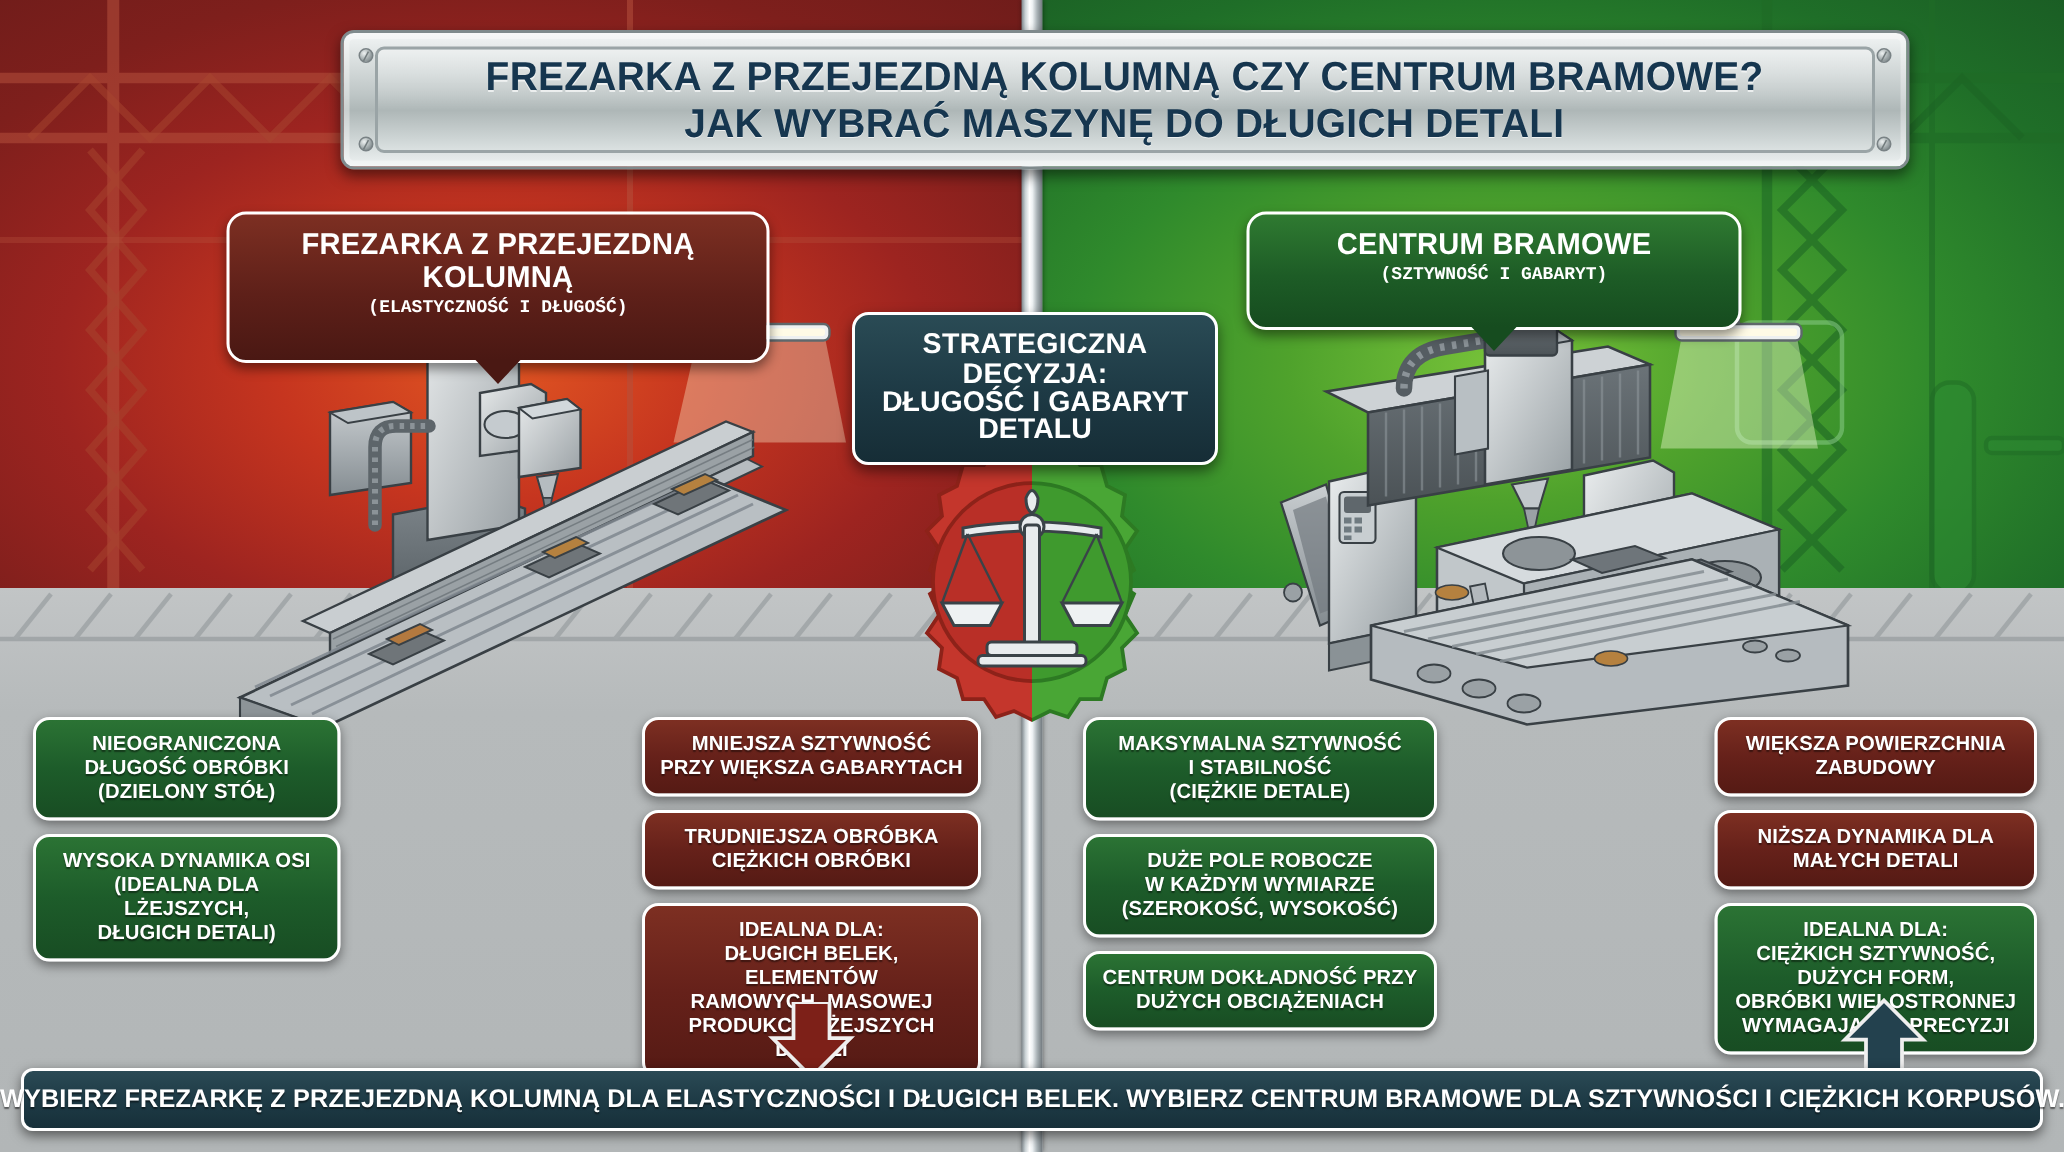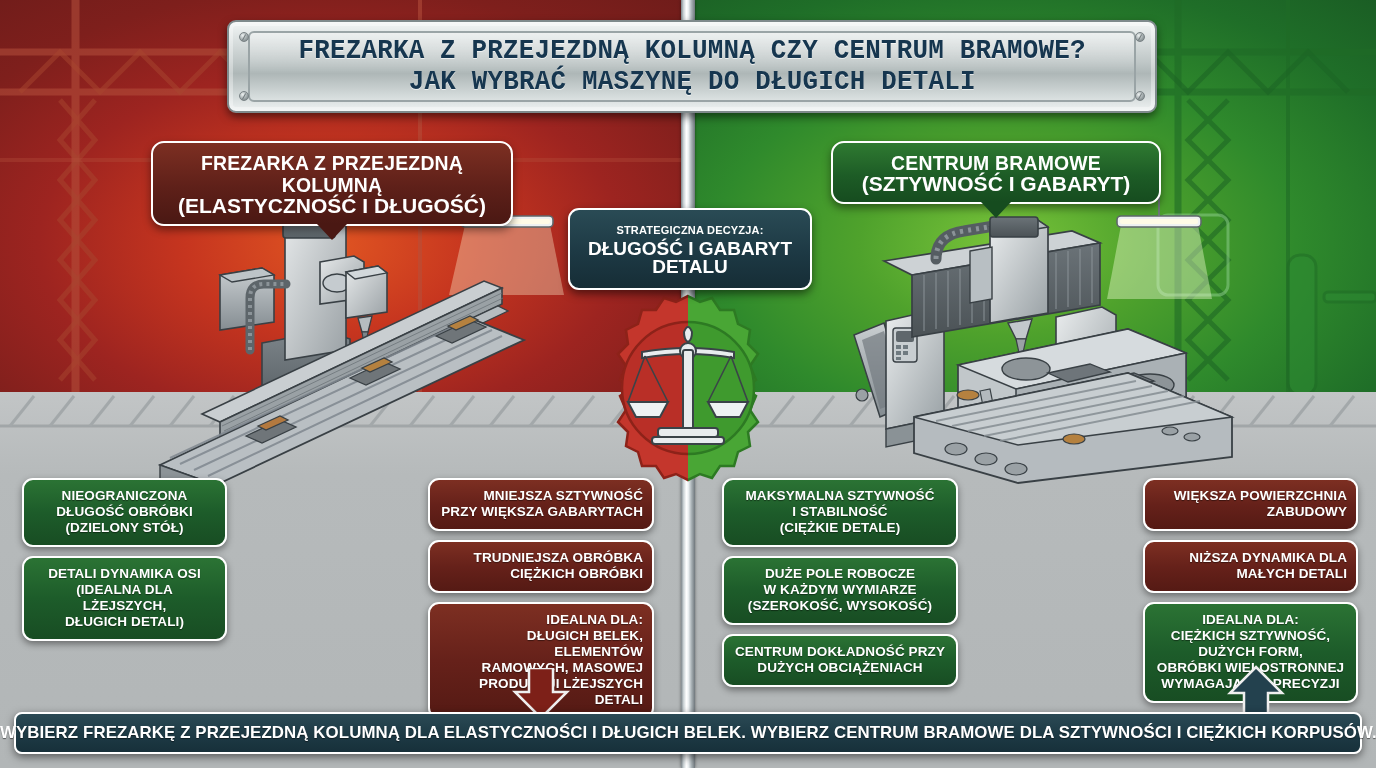--- a/index.html
+++ b/index.html
@@ -25,26 +25,26 @@
 
   
   .divider {
     position:absolute; left:681px; top:0; width:14px; height:768px;
     background:linear-gradient(90deg,#7d858a 0%, #c9d1d4 18%, #ffffff 38%, #eef2f4 52%, #aab3b7 74%, #6f777c 100%);
     box-shadow:0 0 3px rgba(0,0,0,.45);
   }
 
   
   .title-plate{
-    position:absolute; left:227px; top:20px; width:930px; height:93px;
+    position:absolute; left:227px; top:20px; width:1046px; height:93px;
     border-radius:9px;
     background:linear-gradient(180deg,#f2f5f5 0%, #dfe4e4 16%, #bec6c6 46%, #aeb7b7 58%, #d2d9d9 82%, #eef2f2 100%);
     border:2px solid #7f8a8c;
     box-shadow:0 4px 9px rgba(0,0,0,.5), inset 0 0 0 4px rgba(255,255,255,.35);
-    display:flex; align-items:center; justify-content:center;font-family:Liberation Mono, monospace;
+    display:flex; align-items:center; justify-content:center;
   }
   .title-inner{
     width:96%; height:80%;
     border:2px solid #9aa4a6; border-radius:6px;
     display:flex; flex-direction:column; align-items:center; justify-content:center;
     background:linear-gradient(180deg,rgba(255,255,255,.35),rgba(255,255,255,0) 60%);
   }
   .title-line{
     color:#16364f; font-weight:bold; letter-spacing:.2px;
     font-size:27px; line-height:31px; text-align:center;
@@ -54,63 +54,63 @@
   .screw{ position:absolute; width:10px; height:10px; border-radius:50%;
     background:radial-gradient(circle at 35% 32%, #eef2f2, #9aa3a5 60%, #6e7779);
     border:1px solid #798285; }
   .screw::after{ content:""; position:absolute; left:50%; top:1px; width:1px; height:7px;
     background:#737c7e; transform:translateX(-50%) rotate(28deg);}
   .sc-tl{left:10px;top:10px;} .sc-tr{right:10px;top:10px;}
   .sc-bl{left:10px;bottom:10px;} .sc-br{right:10px;bottom:10px;}
 
   
   .sec-header{
-    position:absolute; border-radius:13px; padding:9px 22px 9px;
+    position:absolute; border-radius:13px; padding:9px 22px 25px;
     text-align:center; color:#fff; font-weight:bold;
     border:2px solid #ffffff; box-shadow:0 4px 8px rgba(0,0,0,.45);
   }
   .sec-header .l1{ font-size:20px; line-height:22px; letter-spacing:.2px; transform:scaleX(.97); }
-  .sec-header .l2{ font-size:21px; line-height:19px; }
+  .sec-header .l2{ font-size:12px; line-height:19px;font-family:Liberation Mono, monospace; }
   .sec-header::after{
     content:""; position:absolute; left:50%; bottom:-16px; transform:translateX(-50%);
     width:0;height:0; border-left:15px solid transparent; border-right:15px solid transparent;
   }
   .sec-left{ left:151px; top:141px; width:362px;
     background:linear-gradient(180deg,#7d2f22 0%, #5e2019 55%, #4a1813 100%); }
   .sec-left::after{ border-top:16px solid #4a1813; }
   .sec-right{ left:831px; top:141px; width:330px;
     background:linear-gradient(180deg,#2f7a31 0%, #1d5c26 55%, #164c1f 100%); }
   .sec-right::after{ border-top:16px solid #164c1f; }
 
   
   .strategic{
     position:absolute; left:568px; top:208px; width:244px;
     border-radius:11px; padding:10px 12px 12px;
     background:linear-gradient(180deg,#2a4b55 0%,#1d3944 55%,#162d36 100%);
     border:2px solid #ffffff; box-shadow:0 4px 9px rgba(0,0,0,.5);
     text-align:center; color:#fff; font-weight:bold; z-index:6;
   }
-  .strategic .l1{ font-size:11px; line-height:20px; letter-spacing:.2px; }
+  .strategic .l1{ font-size:19px; line-height:20px; letter-spacing:.2px; }
   .strategic .l2{ font-size:19px; line-height:18px; }
 
   
   .gear-wrap{ position:absolute; left:592px; top:292px; width:192px; height:196px; z-index:4; }
 
   
   .col{ position:absolute; display:flex; flex-direction:column; gap:9px; }
   .fbox{
     border-radius:11px; border:2px solid #ffffff;
     box-shadow:0 3px 7px rgba(0,0,0,.42);
     color:#fff; font-weight:bold; text-align:center;
     padding:8px 9px 9px; font-size:13.5px; line-height:16px;
     letter-spacing:.1px;
     text-shadow:0 1px 1px rgba(0,0,0,.45);
   }
   .fbox.green{ background:linear-gradient(180deg,#2b7334 0%,#1d5c2a 50%,#184d23 100%); }
-  .fbox.red  { background:linear-gradient(180deg,#7d2f22 0%,#66211a 50%,#551a14 100%);text-align:right; }
+  .fbox.red  { background:linear-gradient(180deg,#7d2f22 0%,#66211a 50%,#551a14 100%); }
   .fbox span{ display:block; }
 
   .col1{ left:22px;  top:478px; width:205px; }
   .col2{ left:428px; top:478px; width:226px; }
   .col3{ left:722px; top:478px; width:236px; }
   .col4{ left:1143px;top:478px; width:215px; }
 
   
   .arrow{ position:absolute; z-index:5; }
   .arrow-down{ left:511px; top:668px; }
@@ -490,21 +490,21 @@
     <div class="l2">DŁUGOŚĆ I GABARYT DETALU</div>
   </div>
 
   <div class="col col1">
       <div class="fbox green">
         <span>NIEOGRANICZONA</span>
         <span>DŁUGOŚĆ OBRÓBKI</span>
         <span>(DZIELONY STÓŁ)</span>
       </div>
       <div class="fbox green">
-        <span>DETALI DYNAMIKA OSI</span>
+        <span>WYSOKA DYNAMIKA OSI</span>
         <span>(IDEALNA DLA LŻEJSZYCH,</span>
         <span>DŁUGICH DETALI)</span>
       </div>
     </div>
   <div class="col col2">
       <div class="fbox red">
         <span>MNIEJSZA SZTYWNOŚĆ</span>
         <span>PRZY WIĘKSZA GABARYTACH</span>
       </div>
       <div class="fbox red">

